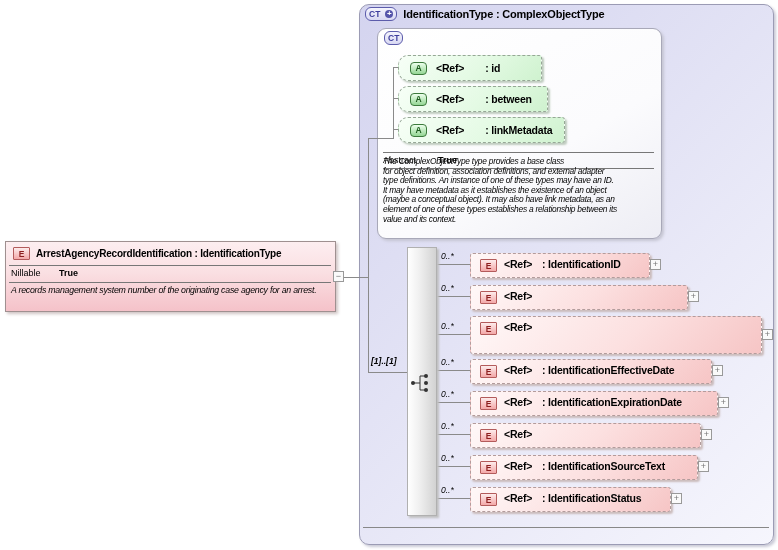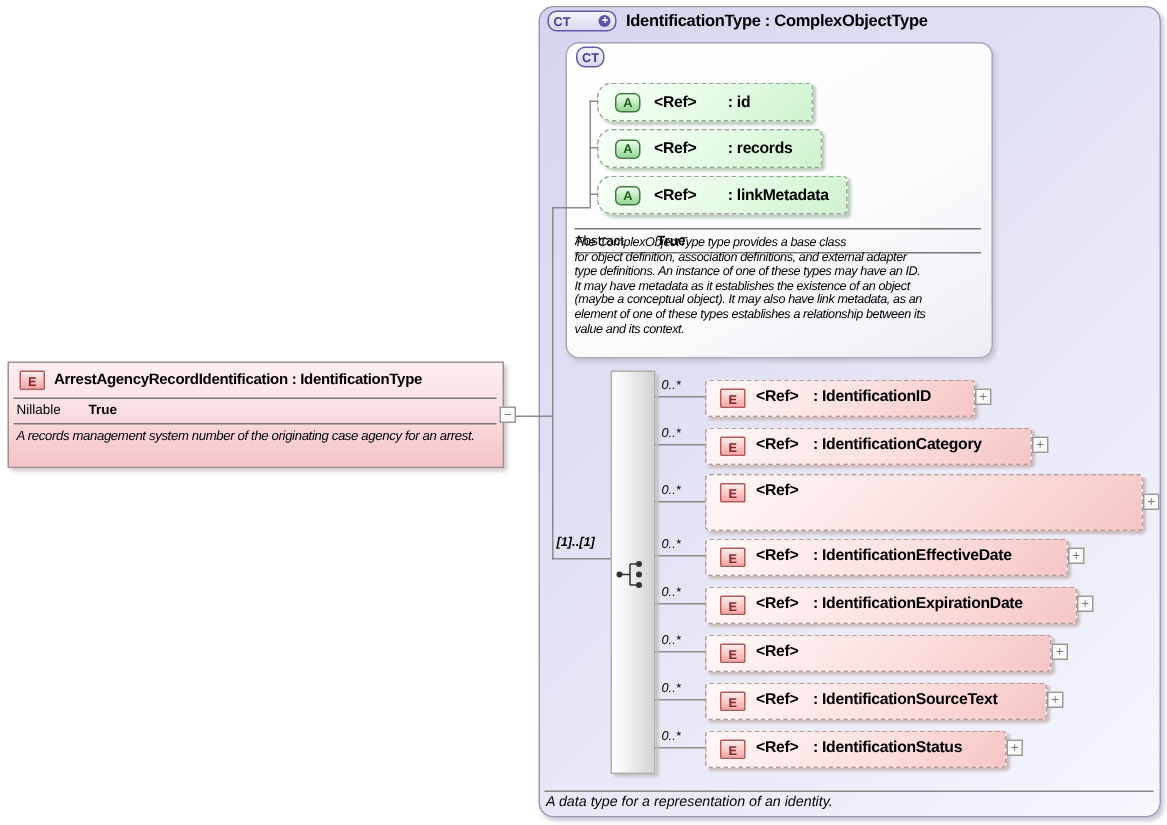--- a/index.html
+++ b/index.html
@@ -8,21 +8,21 @@
   .abs{position:absolute;}
   
   .hline{position:absolute;height:1px;background:#8a8a8a;z-index:1;}
   .vline{position:absolute;width:1px;background:#8a8a8a;z-index:1;}
   
   .type-box{position:absolute;left:359px;top:4px;width:413px;height:539px;
             border:1px solid #9b9bb4;border-radius:10px;
             background:linear-gradient(135deg,#d4d4ef 0%,#e3e3f5 45%,#f6f6fd 100%);
             box-shadow:2px 2px 3px #c9c9d6;z-index:0;}
   .type-header{position:absolute;left:365px;top:7px;display:flex;align-items:center;gap:6px;z-index:2;}
-  .ct-icon{display:inline-flex;align-items:center;justify-content:center;gap:19px;
+  .ct-icon{display:inline-flex;align-items:center;justify-content:center;gap:5px;
            height:12px;padding:0 3px;border:1px solid #5c5cab;border-radius:6px;
            background:linear-gradient(#f4f4fd,#d8d8f2);color:#3d3d9c;
            font-size:8.5px;font-weight:bold;text-align:center;}
   .ct-plus{display:inline-flex;align-items:center;justify-content:center;width:8px;height:8px;
            border-radius:50%;background:#5555aa;color:#fff;font-size:8px;line-height:8px;font-weight:bold;}
   .box-title{font-size:11px;font-weight:bold;letter-spacing:-0.2px;white-space:nowrap;}
   
   .base-box{position:absolute;left:377px;top:28px;width:283px;height:209px;
             border:1px solid #a8a8b8;border-radius:9px;
             background:linear-gradient(150deg,#ffffff 0%,#fbfbfd 60%,#ededf4 100%);
@@ -101,21 +101,21 @@
   <div class="hline" style="left:368px;top:372px;width:39px;"></div>
 
   <div class="attr-box" style="left:398px;top:55px;width:142px;">
     <span class="a-icon">A</span>
     <span class="ref-label">&lt;Ref&gt;</span>
     <span class="attr-name">: id</span>
   </div>
   <div class="attr-box" style="left:398px;top:86px;width:148px;">
     <span class="a-icon">A</span>
     <span class="ref-label">&lt;Ref&gt;</span>
-    <span class="attr-name">: records</span>
+    <span class="attr-name">: between</span>
   </div>
   <div class="attr-box" style="left:398px;top:117px;width:165px;">
     <span class="a-icon">A</span>
     <span class="ref-label">&lt;Ref&gt;</span>
     <span class="attr-name">: linkMetadata</span>
   </div>
 
   <div class="sep" style="left:383px;top:152px;width:271px;"></div>
   <div class="prop-label" style="left:383px;top:155px;">Abstract</div>
   <div class="prop-value" style="left:438px;top:155px;">True</div>
@@ -148,21 +148,20 @@
     <span class="elem-ref">&lt;Ref&gt;</span>
     <span class="elem-name">: IdentificationID</span>
   </div>
   <div class="toggle" style="left:650px;top:259px;">+</div>
 
   <div class="hline" style="left:435px;top:296px;width:35px;"></div>
   <div class="occur" style="left:441px;top:283px;">0..*</div>
   <div class="elem-box" style="top:285px;width:216px;height:23px;">
     <span class="e-icon">E</span>
     <span class="elem-ref">&lt;Ref&gt;</span>
-    <span class="elem-name">: IdentificationCategory</span>
   </div>
   <div class="toggle" style="left:688px;top:291px;">+</div>
 
   <div class="hline" style="left:435px;top:334px;width:35px;"></div>
   <div class="occur" style="left:441px;top:321px;">0..*</div>
   <div class="elem-box" style="top:316px;width:290px;height:36px;">
     <span class="e-icon">E</span>
     <span class="elem-ref">&lt;Ref&gt;</span>
   </div>
   <div class="toggle" style="left:762px;top:329px;">+</div>
@@ -205,21 +204,20 @@
   <div class="hline" style="left:435px;top:498px;width:35px;"></div>
   <div class="occur" style="left:441px;top:485px;">0..*</div>
   <div class="elem-box" style="top:487px;width:199px;height:23px;">
     <span class="e-icon">E</span>
     <span class="elem-ref">&lt;Ref&gt;</span>
     <span class="elem-name">: IdentificationStatus</span>
   </div>
   <div class="toggle" style="left:671px;top:493px;">+</div>
 
   <div class="sep" style="left:363px;top:527px;width:406px;background:#888;"></div>
-  <div class="footer-text">A data type for a representation of an identity.</div>
 
   <div class="left-box">
     <div style="position:absolute;left:7px;top:5px;display:flex;align-items:center;gap:6px;">
       <span class="e-icon" style="position:static;">E</span>
       <span class="box-title" style="font-size:10px;">ArrestAgencyRecordIdentification : IdentificationType</span>
     </div>
     <div class="sep" style="left:3px;top:23px;width:322px;"></div>
     <div class="prop-label" style="left:5px;top:26px;">Nillable</div>
     <div class="prop-value" style="left:53px;top:26px;">True</div>
     <div class="sep" style="left:3px;top:40px;width:322px;"></div>

